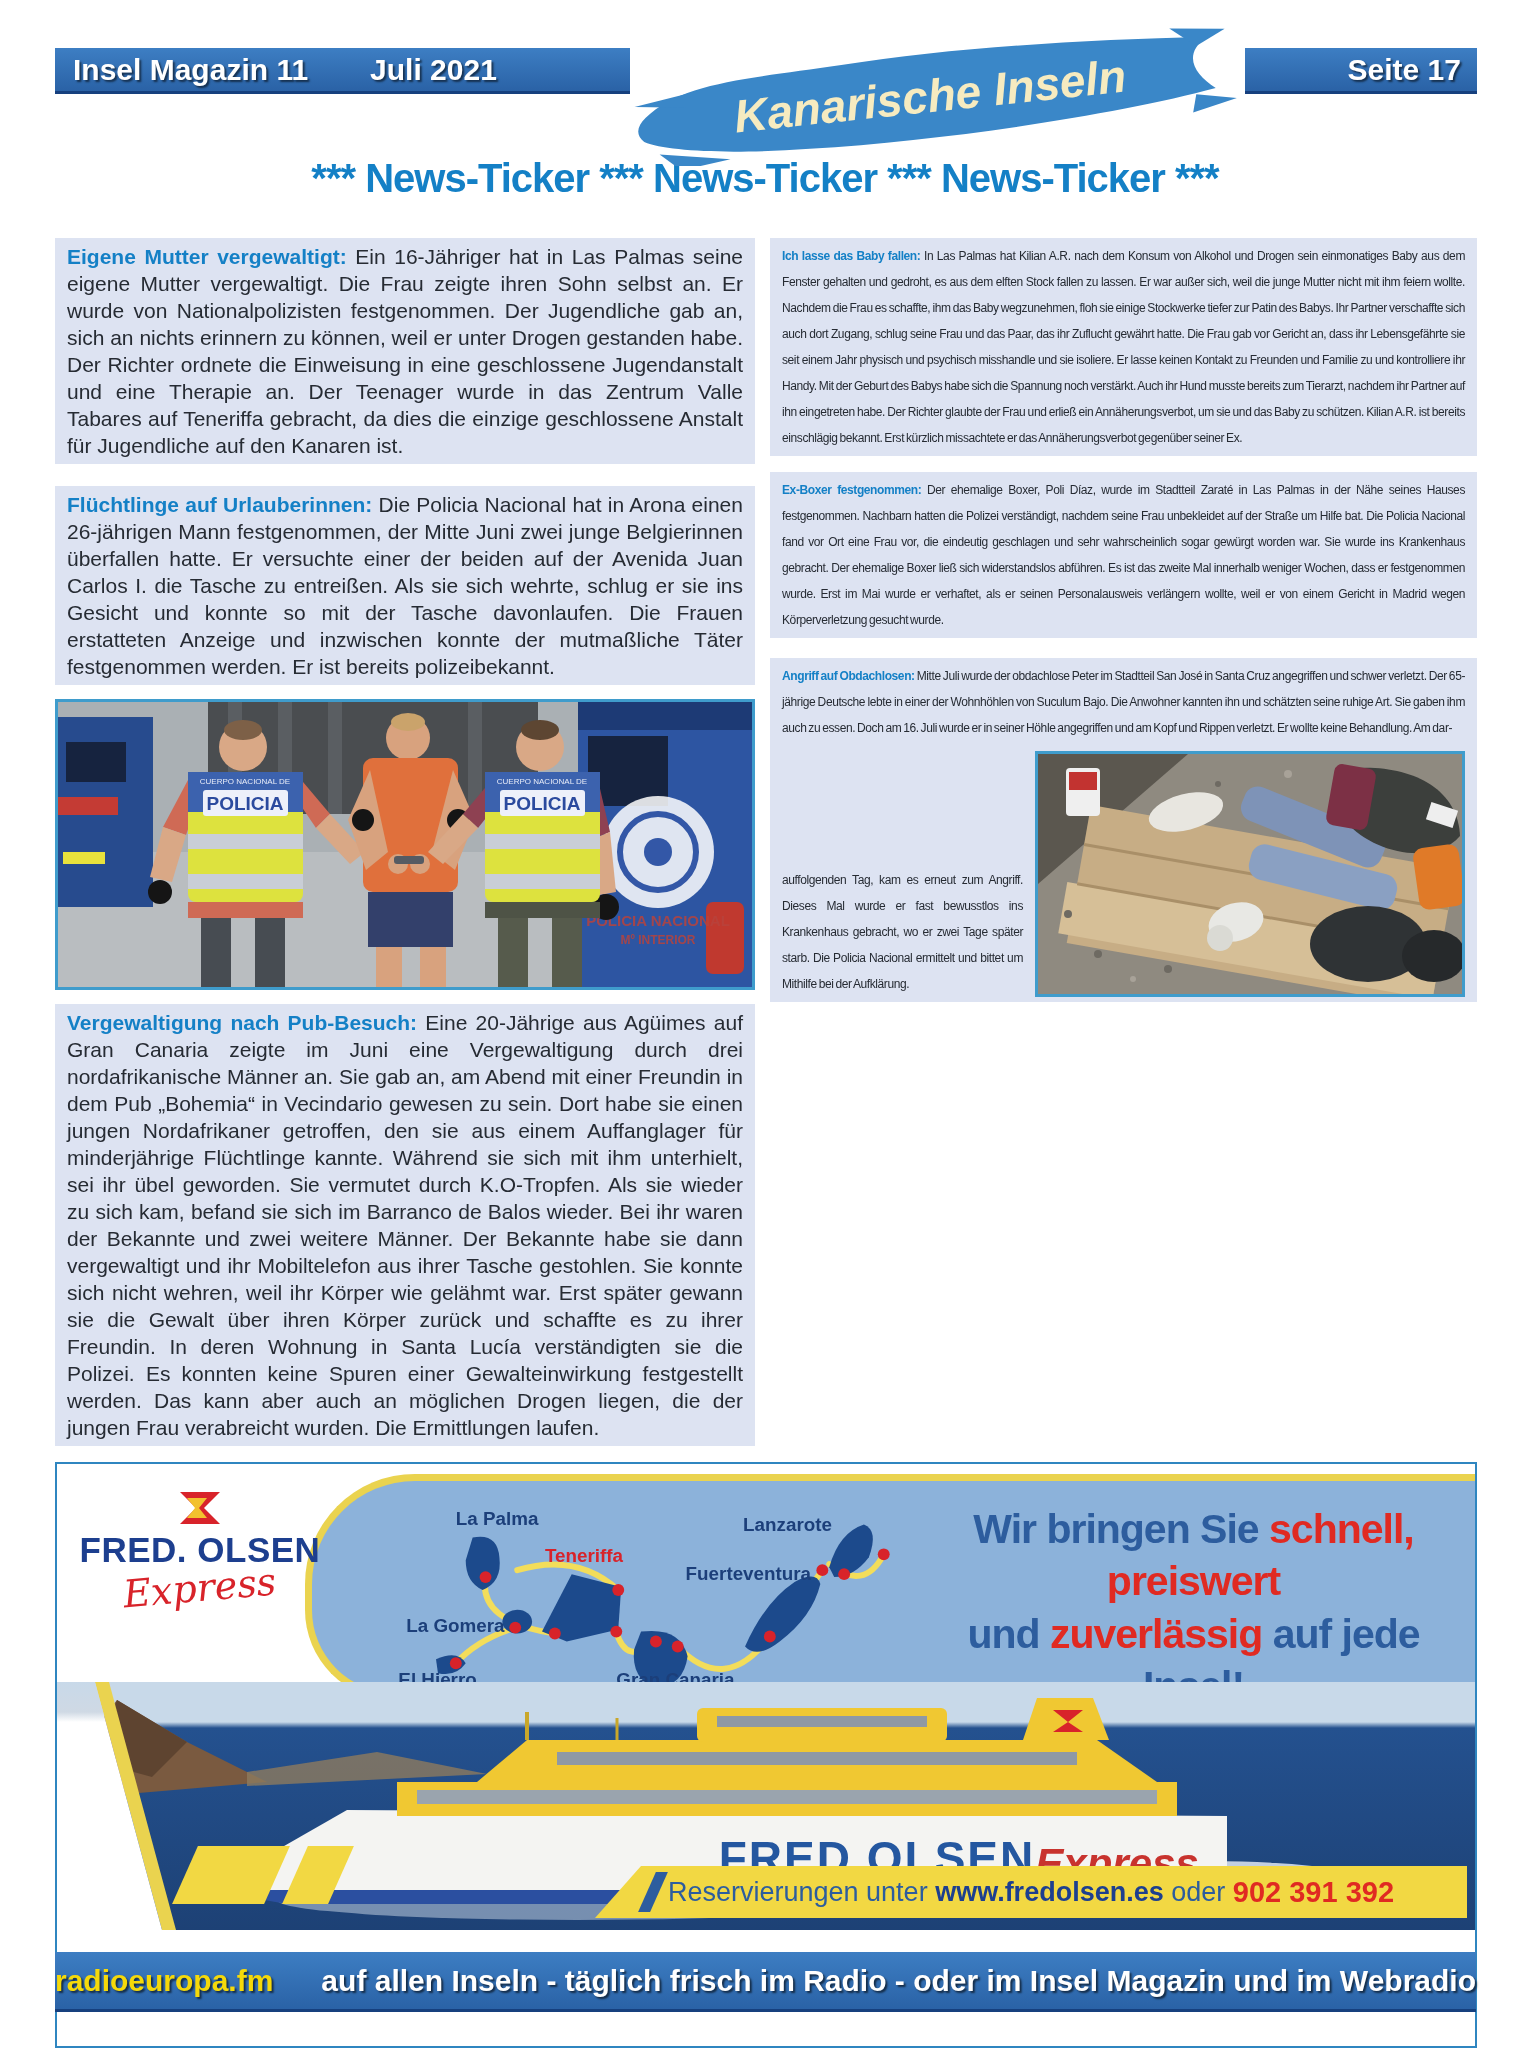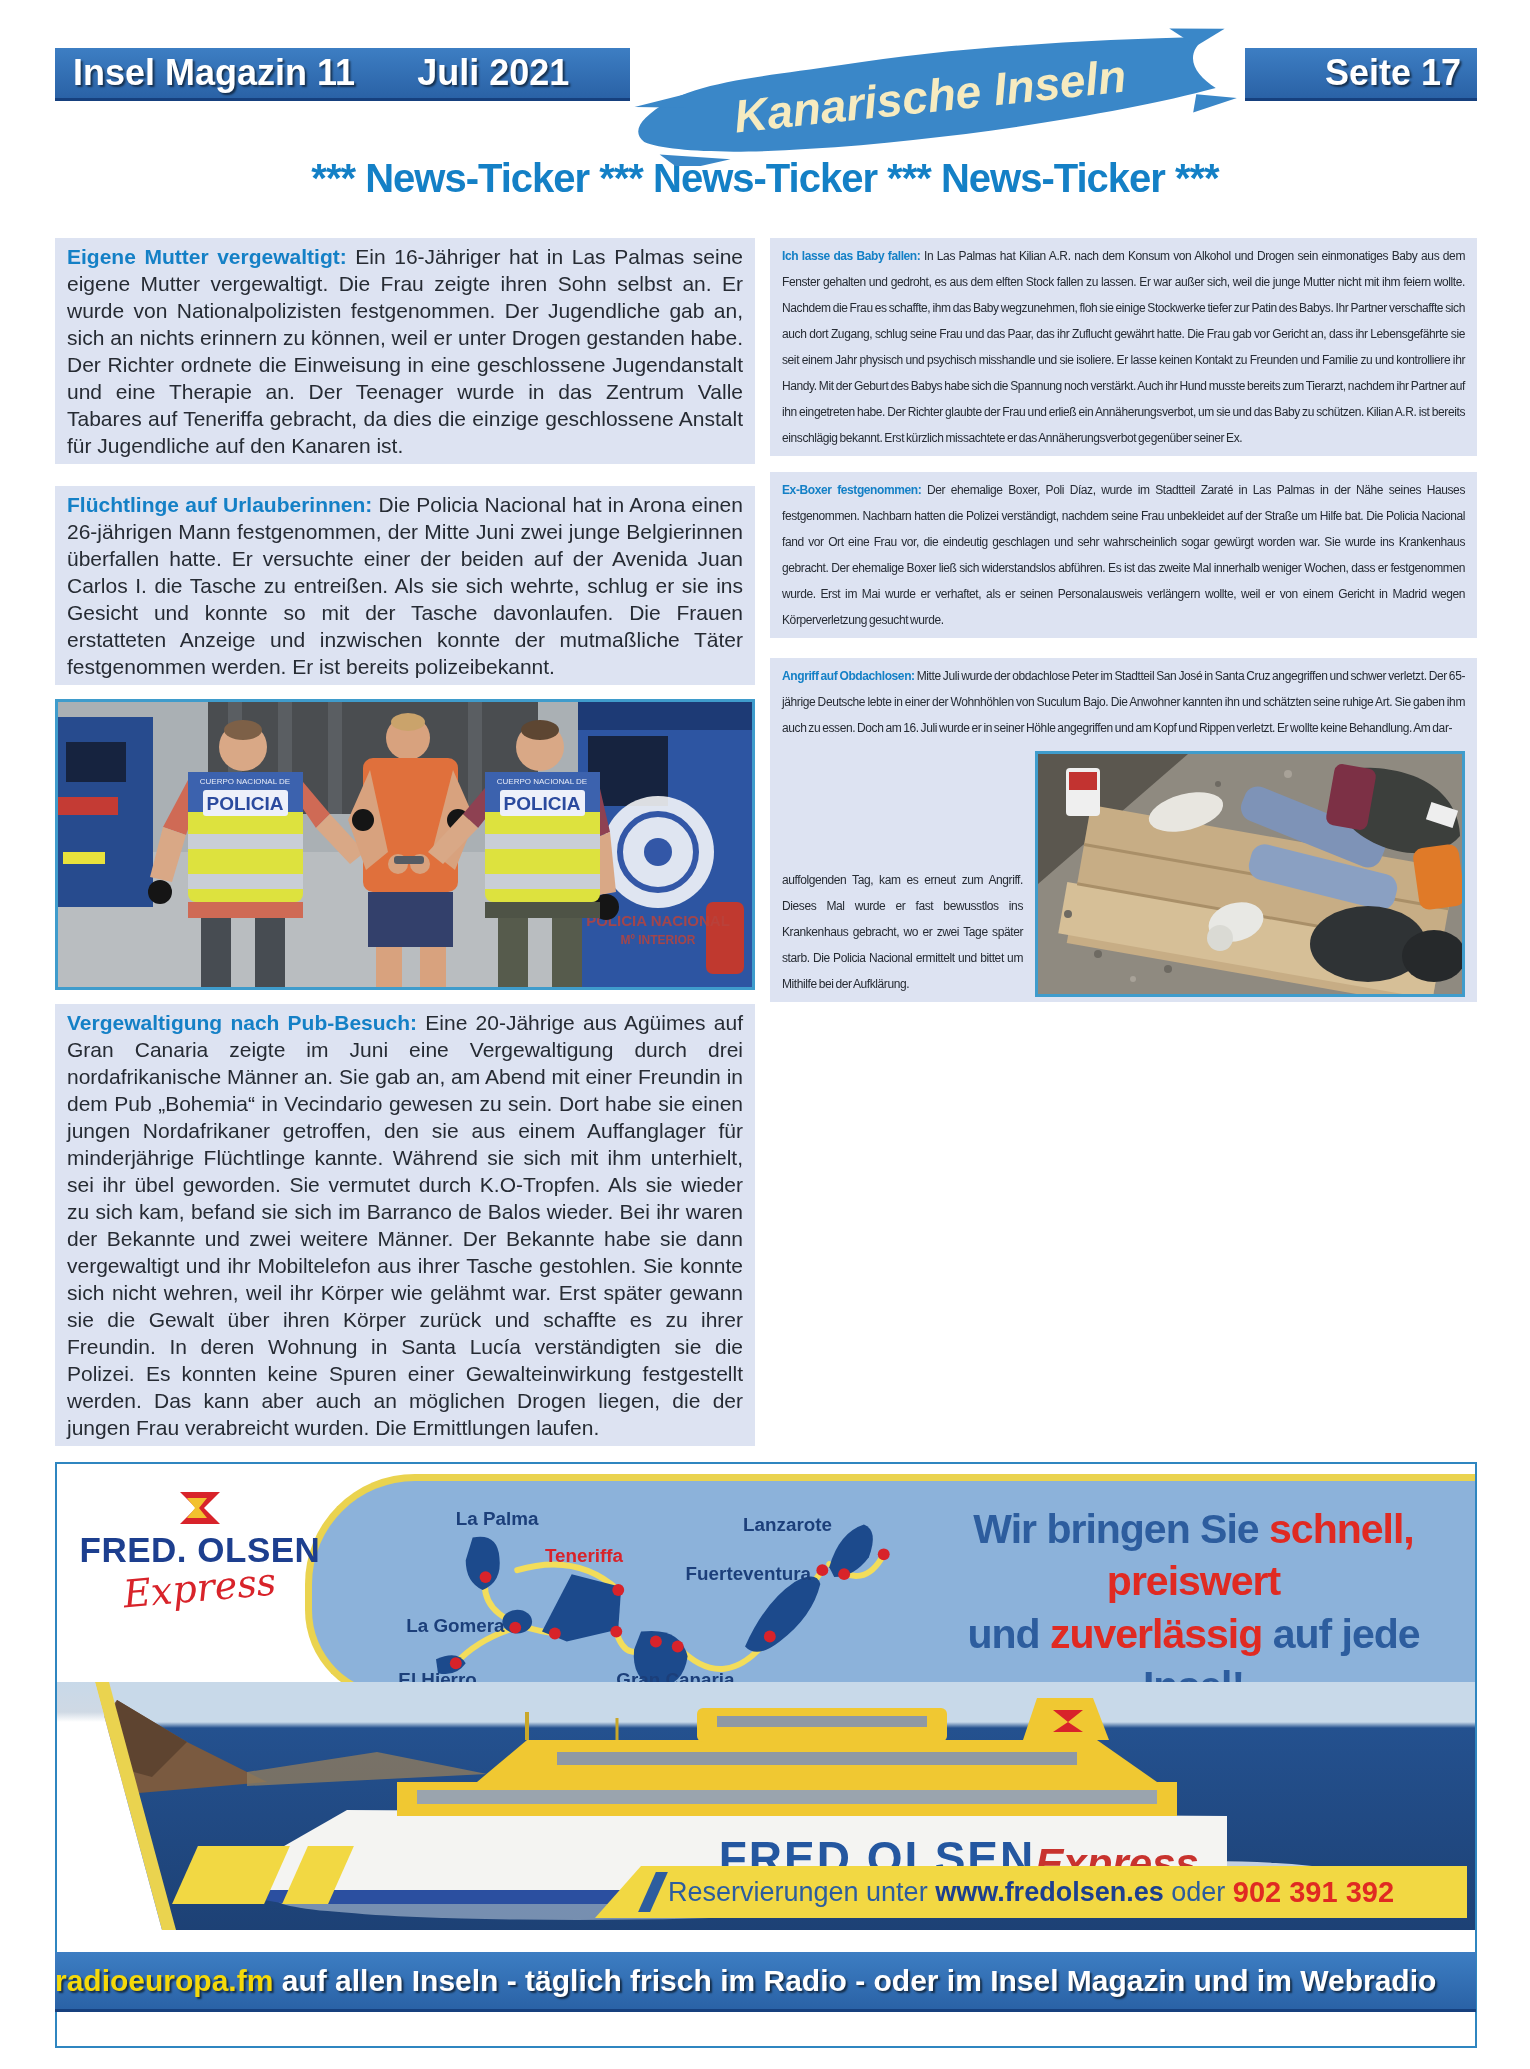--- a/index.html
+++ b/index.html
@@ -2,23 +2,23 @@
 <html><head>
 <meta charset="utf-8">
 <style>
   html,body{margin:0;padding:0;background:#ffffff;}
   *{box-sizing:border-box;}
   .page{position:relative;width:1530px;height:2069px;background:#ffffff;overflow:hidden;
         font-family:"Liberation Sans","DejaVu Sans",sans-serif;color:#262b33;}
   svg text{font-family:"Liberation Sans","DejaVu Sans",sans-serif;}
 
   
-  .hbar{position:absolute;top:48px;height:53px;background:linear-gradient(#3d7ec3,#2a62a6);
+  .hbar{position:absolute;top:48px;height:46px;background:linear-gradient(#3d7ec3,#2a62a6);
         border-bottom:3px solid #16407e;display:flex;align-items:center;color:#fff;
-        font-weight:bold;font-size:36px;text-shadow:2px 2px 2px rgba(0,0,0,.55);}
+        font-weight:bold;font-size:30px;text-shadow:2px 2px 2px rgba(0,0,0,.55);}
   .hbar-left{left:55px;width:575px;padding-left:18px;gap:62px;}
   .hbar-right{left:1245px;width:232px;justify-content:flex-end;padding-right:16px;}
   .brush{position:absolute;left:615px;top:26px;width:630px;height:140px;z-index:3;}
 
   
   .ticker{position:absolute;left:0;top:156px;width:100%;text-align:center;
           font-size:40px;font-weight:bold;color:#1480c6;letter-spacing:-1px;}
 
   
   .cols{position:absolute;left:55px;top:238px;width:1422px;display:flex;gap:15px;}
@@ -57,21 +57,21 @@
   .yslash{position:absolute;background:#f2d843;transform:skewX(-24deg);z-index:3;}
   .wedge{position:absolute;left:0;bottom:0;width:120px;height:248px;z-index:3;
          background:linear-gradient(#c8d9e9 0,#cfd9e4 30px,#ffffff 40px);
          clip-path:polygon(0 0,38px 0,105px 100%,0 100%);}
   .wedge-stripe{position:absolute;left:0;bottom:0;width:125px;height:248px;z-index:3;background:#ead34f;
          clip-path:polygon(38px 0,52px 0,119px 100%,105px 100%);}
 
   
   .fbar{position:absolute;left:55px;top:1952px;width:1421px;height:60px;
         background:linear-gradient(#3d7ec3,#2a62a6);border-bottom:3px solid #16407e;
-        display:flex;align-items:center;justify-content:flex-start;font-size:30px;font-weight:bold;
+        display:flex;align-items:center;justify-content:space-between;font-size:30px;font-weight:bold;
         color:#fff;text-shadow:2px 2px 2px rgba(0,0,0,.6);white-space:pre;}
   .fbar .y{color:#f5d90a;}
 </style>
 </head>
 <body>
 
 <div class="page">
 
   <div class="hbar hbar-left">
     <span>Insel Magazin 11</span>

